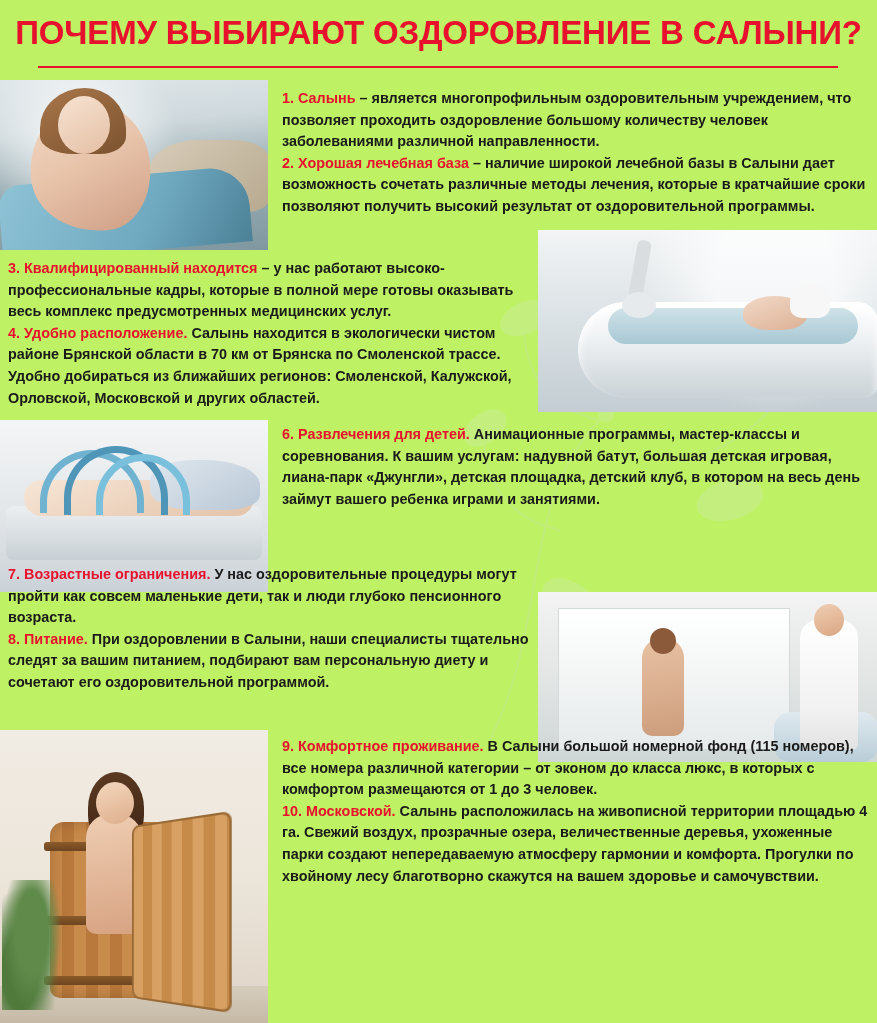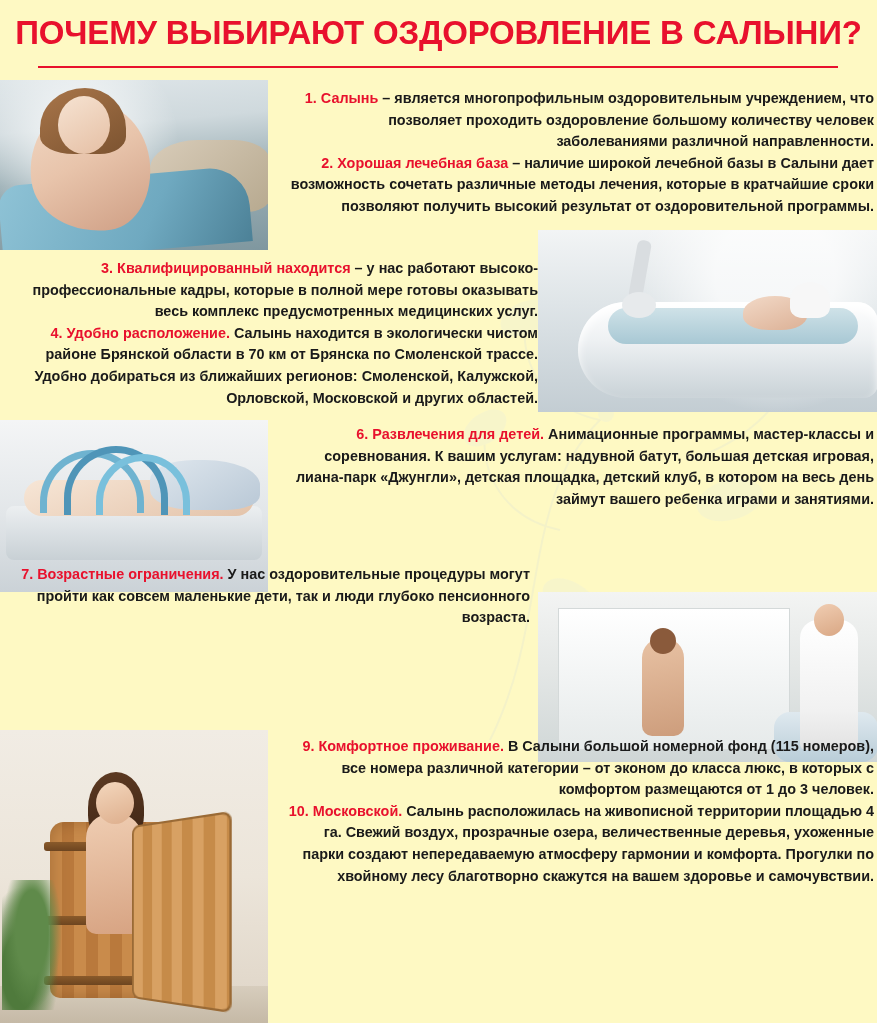--- a/index.html
+++ b/index.html
@@ -11,21 +11,21 @@
     height: 1023px;
     background: #ffffff;
     font-family: "Liberation Sans", sans-serif;
     overflow: hidden;
     position: relative;
   }
   .page {
     position: relative;
     width: 877px;
     height: 1023px;
-    background: #fef9c3;
+    background: #bef264;
   }
 
   
   .watermark {
     position: absolute;
     left: 430px;
     top: 200px;
     width: 440px;
     height: 560px;
     opacity: 0.20;
@@ -257,21 +257,21 @@
   }
 
   
   .txt {
     position: absolute;
     font-family: "Liberation Sans", sans-serif;
     font-size: 14.4px;
     line-height: 21.6px;
     color: #1a1a1a;
     font-weight: bold;
-    text-align: right;
+    text-align: left;
   }
   .txt p { margin: 0; }
   .num { color: #e8112d; font-weight: bold; }
   .lead { color: #e8112d; font-weight: bold; }
 
   #text-block-1 { left: 282px; top: 88px; width: 592px; }
   #text-block-2 { left: 8px;   top: 258px; width: 530px; }
   #text-block-3 { left: 282px; top: 424px; width: 592px; }
   #text-block-4 { left: 8px;   top: 564px; width: 522px; }
   #text-block-5 { left: 282px; top: 736px; width: 592px; }
@@ -392,20 +392,24 @@
       <span class="num">6.</span>
       <span class="lead">Развлечения для детей.</span><span> Анимационные программы, мастер-классы и соревнования. К вашим услугам: надувной батут, большая детская игровая, лиана-парк «Джунгли», детская площадка, детский клуб, в котором на весь день займут вашего ребенка играми и занятиями.</span>
     </p>
   </div>
 
   <div class="txt" id="text-block-4">
     <p>
       <span class="num">7.</span>
       <span class="lead">Возрастные ограничения.</span><span> У нас оздоровительные процедуры могут пройти как совсем маленькие дети, так и люди глубоко пенсионного возраста.</span>
     </p>
+    <p>
+      <span class="num">8.</span>
+      <span class="lead">Питание.</span><span> При оздоровлении в Салыни, наши специалисты тщательно следят за вашим питанием, подбирают вам персональную диету и сочетают его оздоровительной программой.</span>
+    </p>
   </div>
 
   <div class="txt" id="text-block-5">
     <p>
       <span class="num">9.</span>
       <span class="lead">Комфортное проживание.</span><span> В Салыни большой номерной фонд (115 номеров), все номера различной категории – от эконом до класса люкс, в которых с комфортом размещаются от 1 до 3 человек.</span>
     </p>
     <p>
       <span class="num">10.</span>
       <span class="lead">Московской.</span><span> Салынь расположилась на живописной территории площадью 4 га. Свежий воздух, прозрачные озера, величественные деревья, ухоженные парки создают непередаваемую атмосферу гармонии и комфорта. Прогулки по хвойному лесу благотворно скажутся на вашем здоровье и самочувствии.</span>

